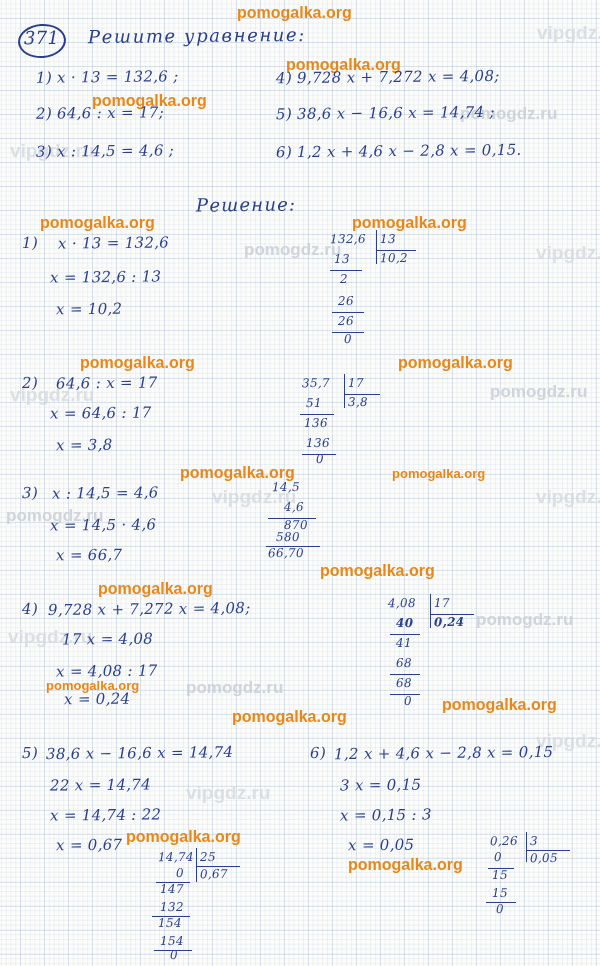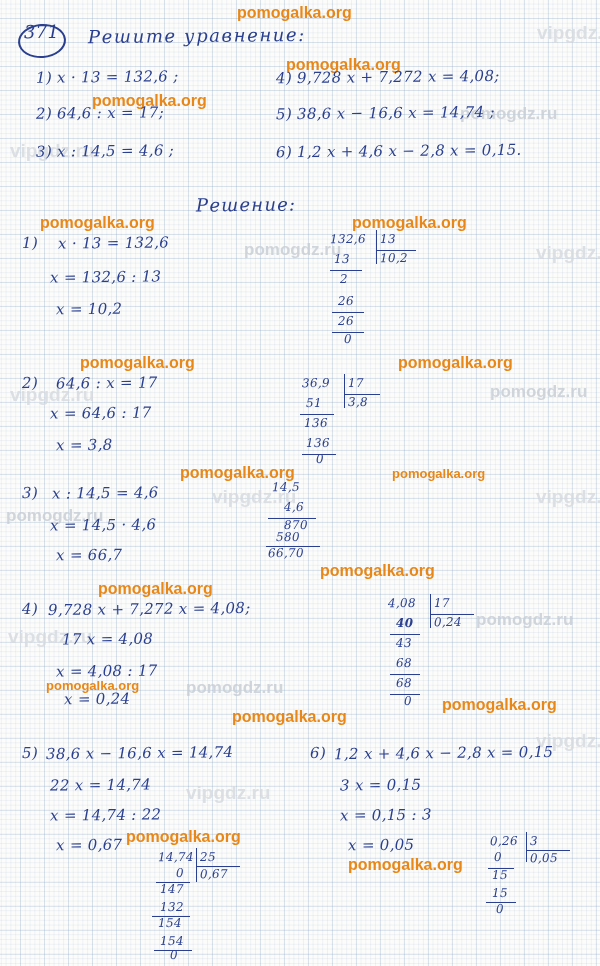--- a/index.html
+++ b/index.html
@@ -77,21 +77,21 @@
 <div id="sheet"></div>
 
 <div class="wm org" style="left:237px;top:4px;">pomogalka.org</div>
 <div class="wm vip" style="left:537px;top:22px;">vipgdz.ru</div>
 <div class="wm org" style="left:286px;top:56px;">pomogalka.org</div>
 <div class="wm org" style="left:92px;top:92px;">pomogalka.org</div>
 <div class="wm ru" style="left:460px;top:104px;">pomogdz.ru</div>
 <div class="wm vip" style="left:10px;top:140px;">vipgdz.ru</div>
 
 <div class="circ" style="left:18px;top:24px;"></div>
-<div class="ink big" style="left:24px;top:21px;text-align:right;">371</div>
+<div class="ink big" style="left:24px;top:27px;text-align:right;">371</div>
 <div class="ink big" style="left:88px;top:25px;letter-spacing:1.6px;">Решите уравнение:</div>
 
 <div class="ink" style="left:36px;top:68px;">1) x · 13 = 132,6 ;</div>
 <div class="ink" style="left:36px;top:104px;">2) 64,6 : x = 17;</div>
 <div class="ink" style="left:36px;top:142px;">3) x : 14,5 = 4,6 ;</div>
 
 <div class="ink" style="left:276px;top:68px;">4) 9,728 x + 7,272 x = 4,08;</div>
 <div class="ink" style="left:276px;top:104px;">5) 38,6 x − 16,6 x = 14,74 ;</div>
 <div class="ink" style="left:276px;top:142px;">6) 1,2 x + 4,6 x − 2,8 x = 0,15.</div>
 
@@ -125,21 +125,21 @@
 <div class="wm org" style="left:80px;top:354px;">pomogalka.org</div>
 <div class="wm org" style="left:398px;top:354px;">pomogalka.org</div>
 <div class="wm vip" style="left:10px;top:384px;">vipgdz.ru</div>
 <div class="wm ru" style="left:490px;top:382px;">pomogdz.ru</div>
 
 <div class="ink" style="left:22px;top:374px;">2)</div>
 <div class="ink" style="left:56px;top:374px;">64,6 : x = 17</div>
 <div class="ink" style="left:50px;top:404px;">x = 64,6 : 17</div>
 <div class="ink" style="left:56px;top:436px;">x = 3,8</div>
 
-<div class="ink tnum" style="left:302px;top:376px;">36,9</div>
+<div class="ink tnum" style="left:302px;top:376px;">35,7</div>
 <div class="vrule" style="left:344px;top:374px;height:34px;"></div>
 <div class="ink tnum" style="left:348px;top:376px;">17</div>
 <div class="rule" style="left:344px;top:394px;width:36px;"></div>
 <div class="ink tnum" style="left:348px;top:395px;">3,8</div>
 
 <div class="ink tnum" style="left:306px;top:396px;">51</div>
 <div class="under" style="left:300px;top:414px;width:34px;"></div>
 <div class="ink tnum" style="left:304px;top:416px;">136</div>
 <div class="ink tnum" style="left:306px;top:436px;">136</div>
 <div class="under" style="left:302px;top:454px;width:34px;"></div>
@@ -172,25 +172,25 @@
 <div class="ink" style="left:22px;top:600px;">4)</div>
 <div class="ink" style="left:48px;top:600px;">9,728 x + 7,272 x = 4,08;</div>
 <div class="ink" style="left:62px;top:630px;">17 x = 4,08</div>
 <div class="ink" style="left:56px;top:662px;">x = 4,08 : 17</div>
 <div class="ink" style="left:64px;top:690px;">x = 0,24</div>
 
 <div class="ink tnum" style="left:388px;top:596px;">4,08</div>
 <div class="vrule" style="left:430px;top:594px;height:34px;"></div>
 <div class="ink tnum" style="left:434px;top:596px;">17</div>
 <div class="rule" style="left:430px;top:614px;width:44px;"></div>
-<div class="ink tnum" style="left:434px;top:615px;">0,24</div>
+<div class="ink tnum" style="left:434px;top:615px;font-weight:bold;">0,24</div>
 
 <div class="ink tnum" style="left:396px;top:616px;font-weight:bold;">40</div>
 <div class="under" style="left:390px;top:634px;width:30px;"></div>
-<div class="ink tnum" style="left:396px;top:636px;">43</div>
+<div class="ink tnum" style="left:396px;top:636px;">41</div>
 <div class="ink tnum" style="left:396px;top:656px;">68</div>
 <div class="under" style="left:390px;top:674px;width:30px;"></div>
 <div class="ink tnum" style="left:396px;top:676px;">68</div>
 <div class="under" style="left:390px;top:694px;width:30px;"></div>
 <div class="ink tnum" style="left:404px;top:694px;">0</div>
 
 <div class="wm org" style="left:46px;top:678px;font-size:13px;">pomogalka.org</div>
 <div class="wm ru" style="left:186px;top:678px;">pomogdz.ru</div>
 <div class="wm org" style="left:232px;top:708px;">pomogalka.org</div>
 <div class="wm org" style="left:442px;top:696px;">pomogalka.org</div>

